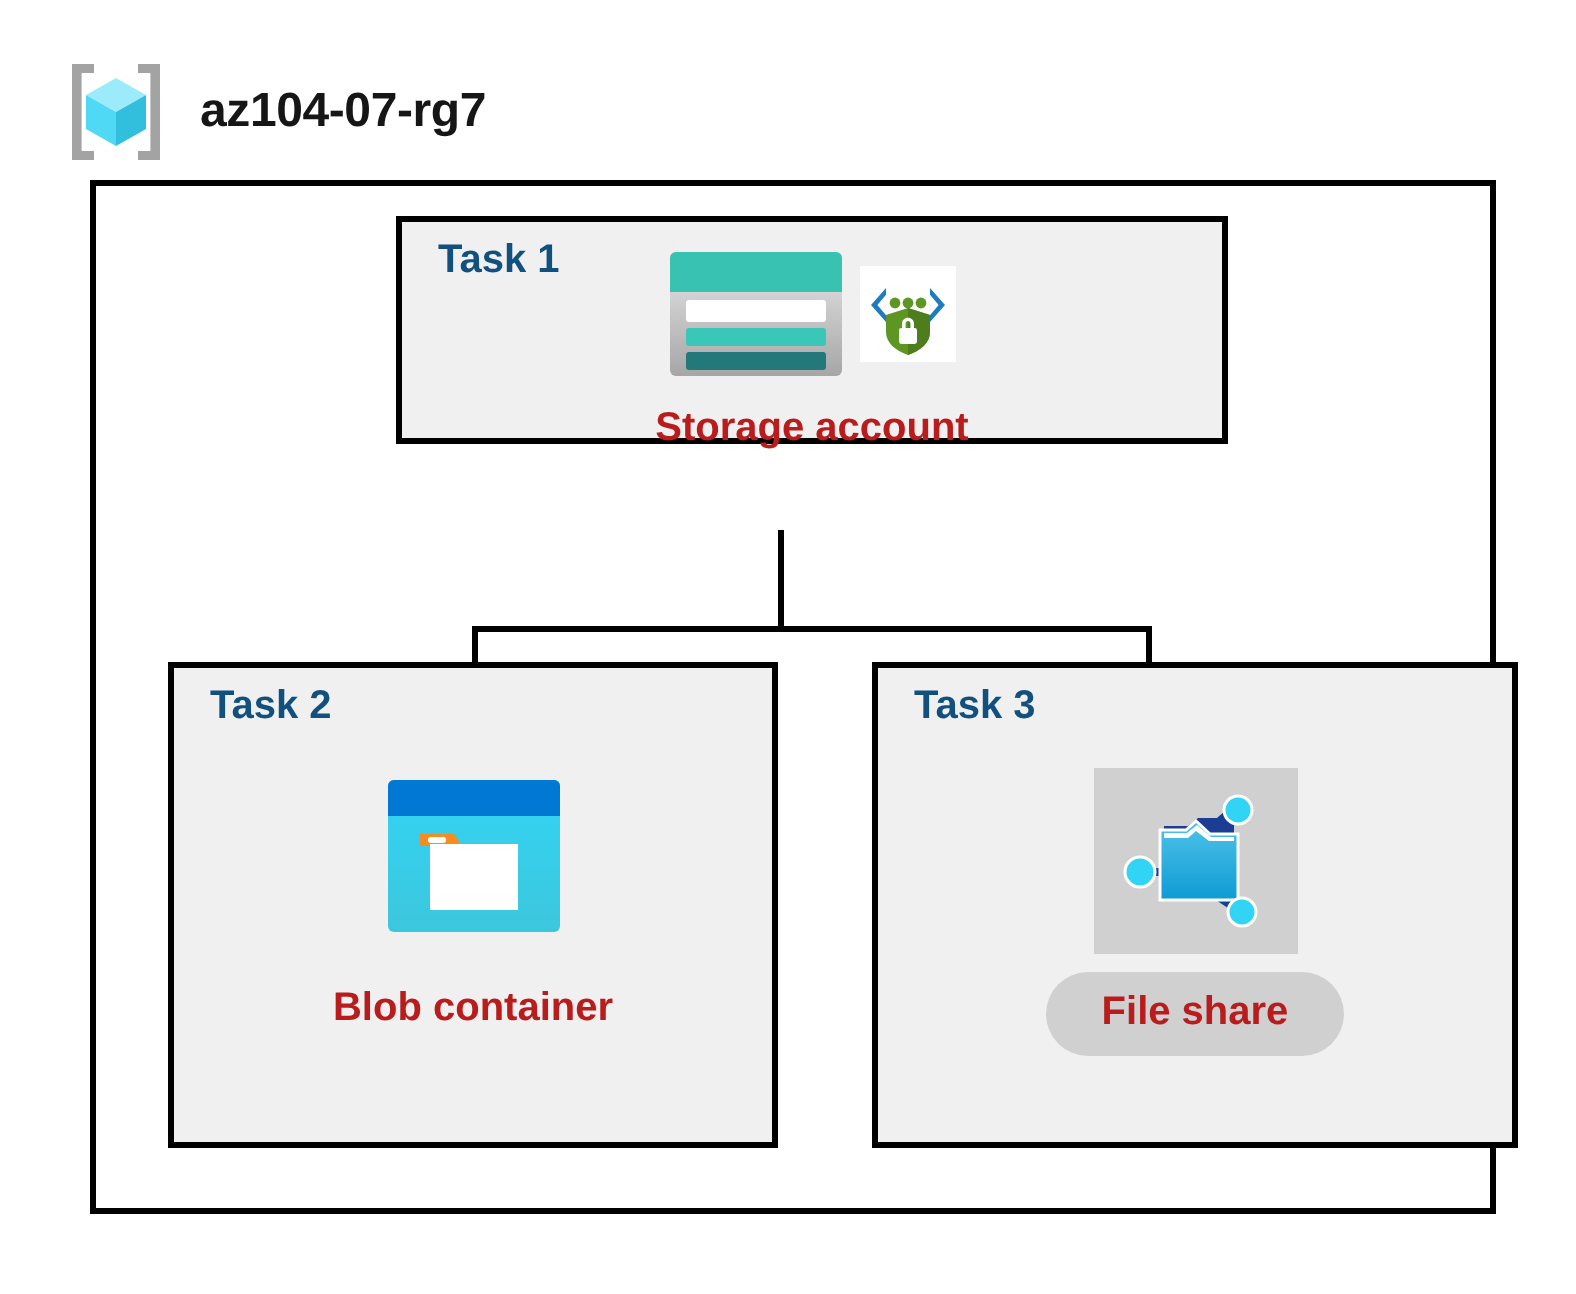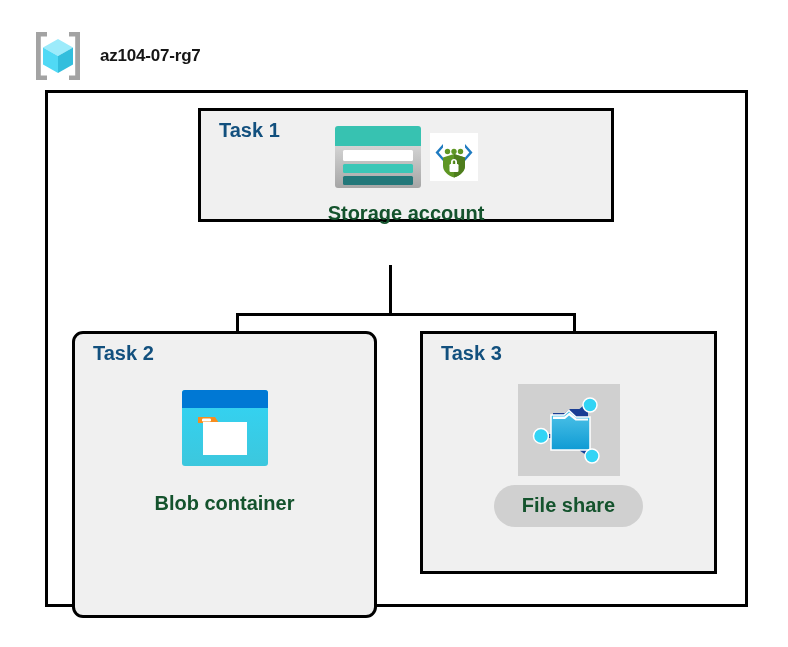--- a/index.html
+++ b/index.html
@@ -25,21 +25,21 @@
     display: flex;
     align-items: center;
     gap: 14px;
   }
   #rg-icon {
     width: 56px;
     height: 56px;
     display: block;
   }
   #rg-title {
-    font-size: 17px;
+    font-size: 24px;
     font-weight: bold;
     color: #161616;
     letter-spacing: -0.2px;
     white-space: nowrap;
   }
 
   
   #outer-box {
     position: absolute;
     left: 45px;
@@ -52,22 +52,22 @@
   }
 
   
   .task-panel {
     position: absolute;
     background: #f0f0f0;
     border: 3px solid #000000;
     box-sizing: border-box;
   }
   #task1-panel { left: 198px; top: 108px; width: 416px; height: 114px; }
-  #task2-panel { left: 72px;  top: 331px; width: 305px; height: 287px; border-radius: 11px; }
-  #task3-panel { left: 420px; top: 331px; width: 297px; height: 243px; }
+  #task2-panel { left: 84px;  top: 331px; width: 305px; height: 243px; }
+  #task3-panel { left: 436px; top: 331px; width: 323px; height: 243px; }
 
   .task-label {
     position: absolute;
     left: 18px;
     top: 8px;
     font-size: 20px;
     font-weight: bold;
     color: #12507e;
     white-space: nowrap;
   }
@@ -79,21 +79,21 @@
     flex-direction: column;
     align-items: center;
   }
   #task1-node { left: 0; right: 0; top: 14px; }
   #task2-node { left: 0; right: 0; top: 55px; gap: 12px; }
   #task3-node { left: 0; right: 0; top: 50px; }
 
   .node-caption {
     font-size: 20px;
     font-weight: bold;
-    color: #14532d;
+    color: #b91c1c;
     white-space: nowrap;
     margin-top: 9px;
   }
   .node-caption.highlighted {
     background: #d0d0d0;
     padding: 9px 28px 10px 28px;
     border-radius: 21px;
   }
 
   

